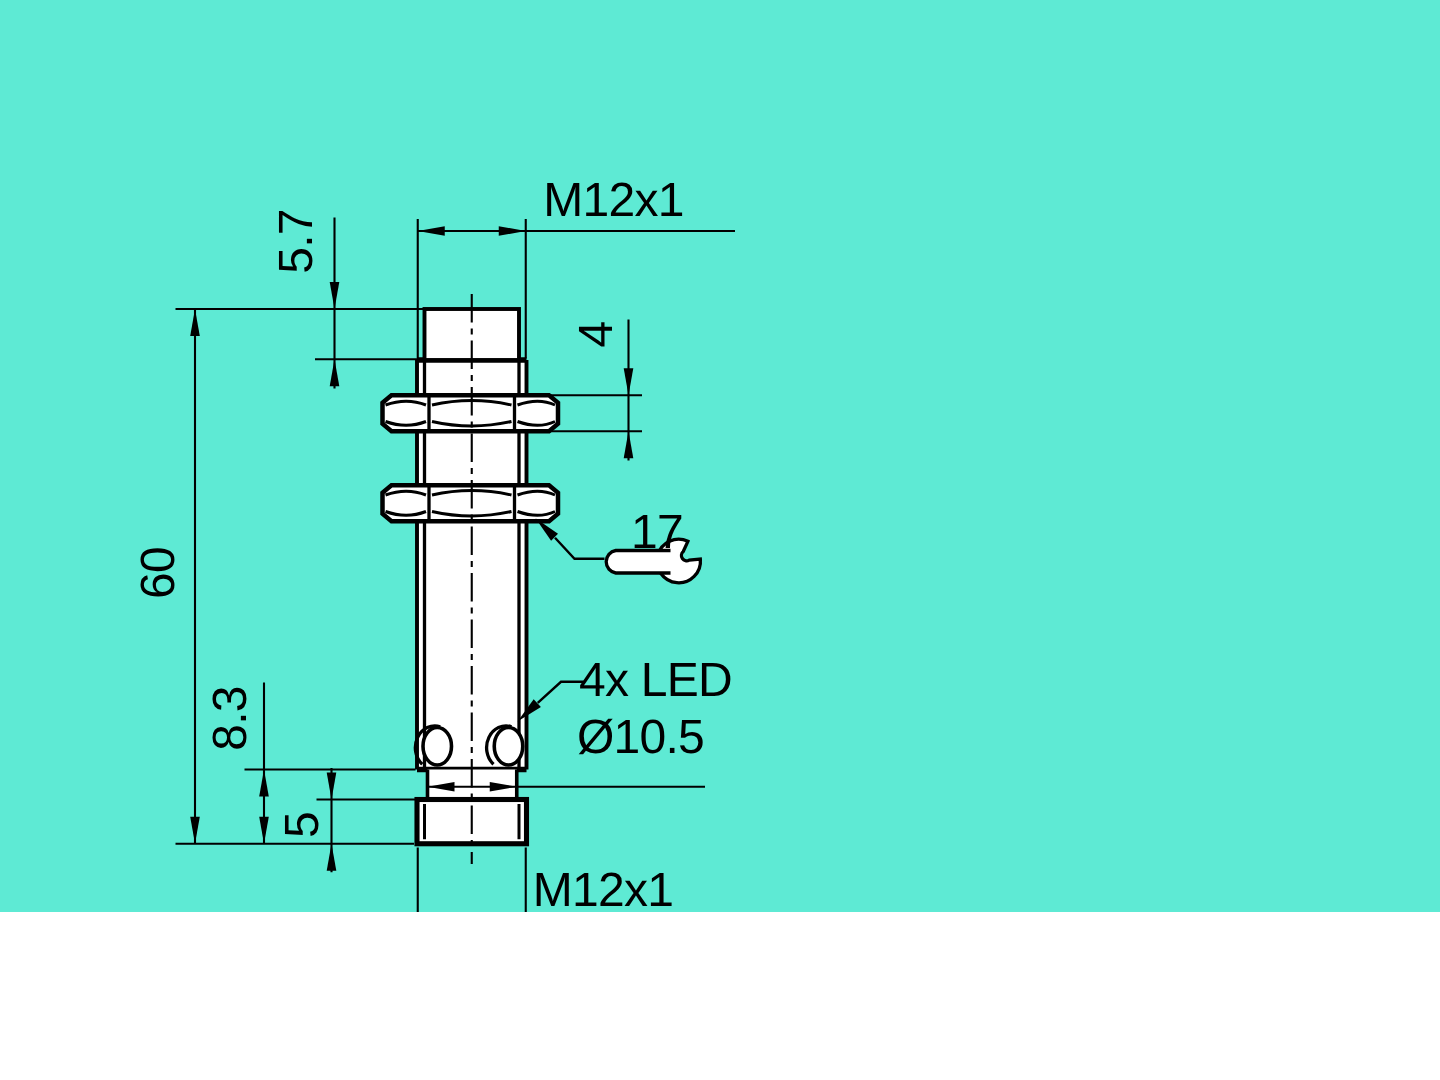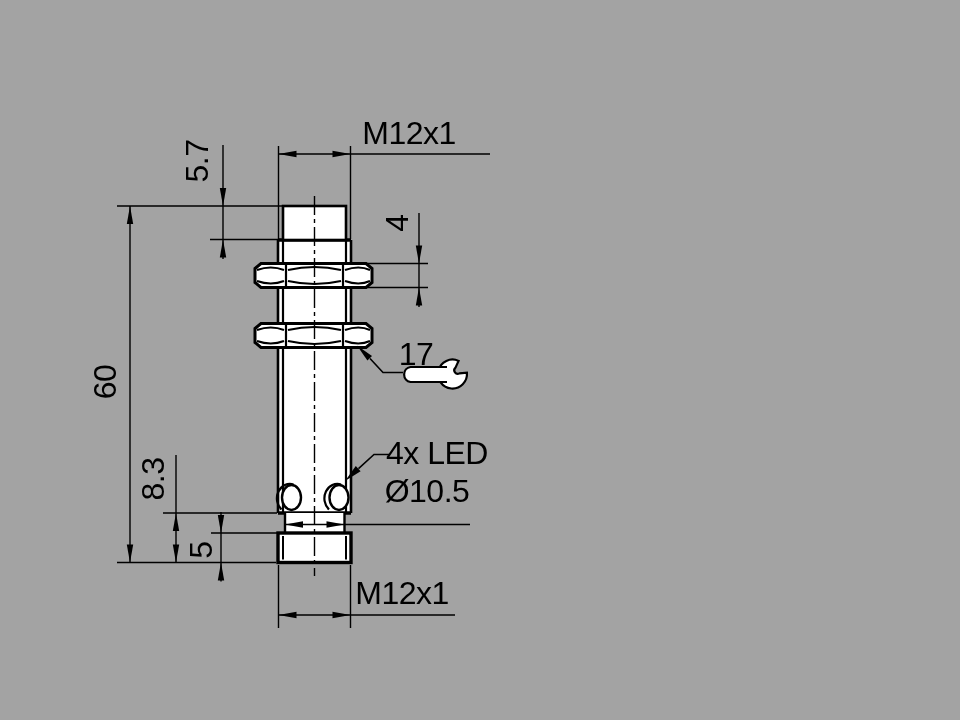--- a/index.html
+++ b/index.html
@@ -1,20 +1,20 @@
 <!DOCTYPE html>
 <html><head>
 <meta charset="utf-8">
 <style>
   html, body { margin: 0; padding: 0; background: #ffffff; }
   .stage {
     position: relative;
     width: 960px;
-    height: 720px;
-    background: #a3a3a3;
+    height: 608px;
+    background: #5eead4;
     overflow: hidden;
     font-family: "Liberation Sans", "DejaVu Sans", sans-serif;
     text-decoration: underline;
   }
   .stage svg { position: absolute; left: 0; top: 0; }
   .label {
     position: absolute;
     color: #000000;
     font-size: 32px;
     letter-spacing: -0.5px;
@@ -127,21 +127,21 @@
   </svg>
 
   <div class="label" style="left:409px; top:133px;">M12x1</div>
 
   <div class="label rot" style="left:197px; top:161px;">5.7</div>
 
   <div class="label rot" style="left:397px; top:223px;">4</div>
 
   <div class="label rot" style="left:105px; top:382px;">60</div>
 
-  <div class="label" style="left:416px; top:354px;">17</div>
+  <div class="label" style="left:438px; top:354px;">17</div>
 
   <div class="label" style="left:437px; top:453px;">4x LED</div>
 
   <div class="label" style="left:427px; top:491px;">Ø10.5</div>
 
   <div class="label rot" style="left:153px; top:479px;">8.3</div>
 
   <div class="label rot" style="left:201px; top:550px;">5</div>
 
   <div class="label" style="left:402px; top:593px;">M12x1</div>

